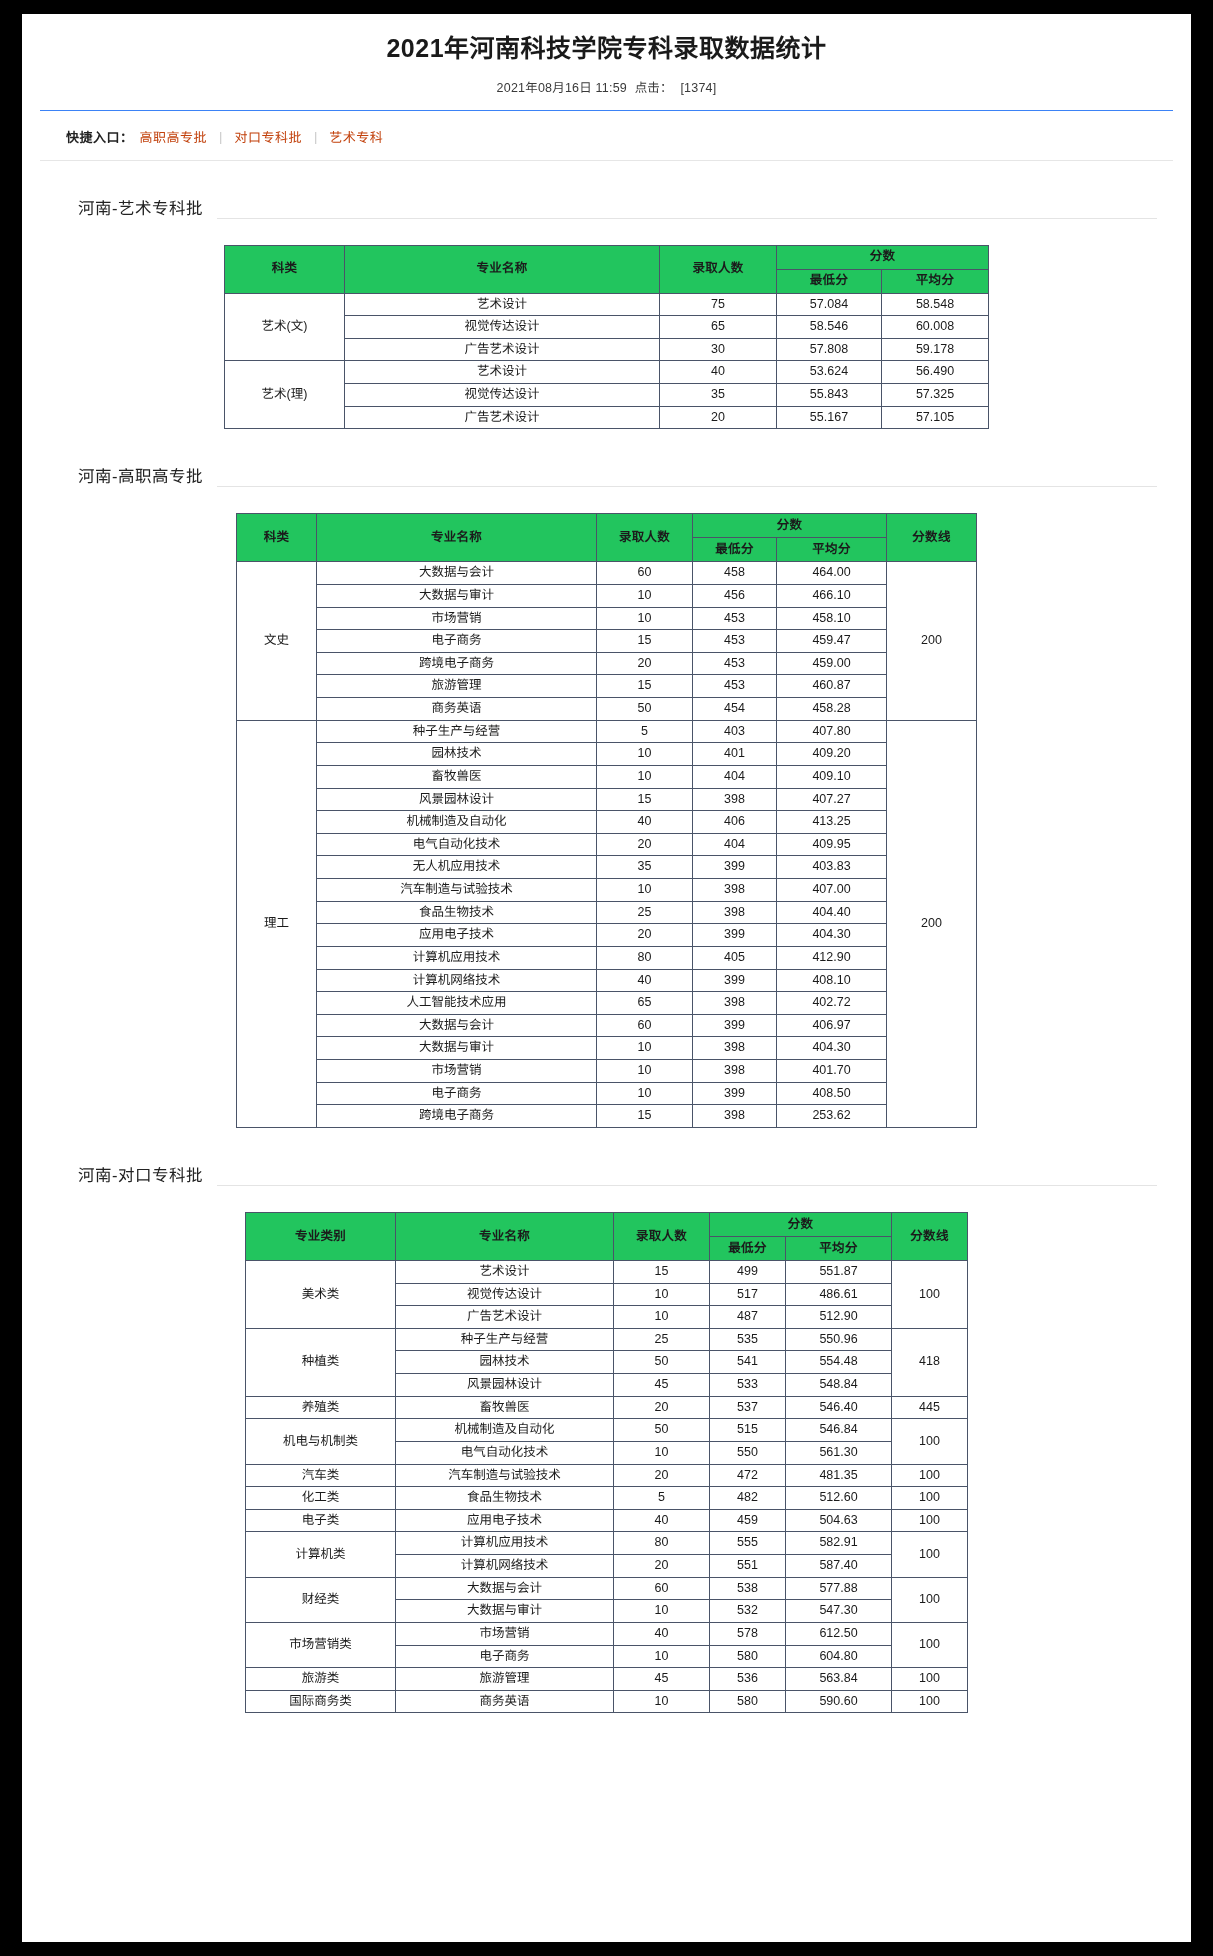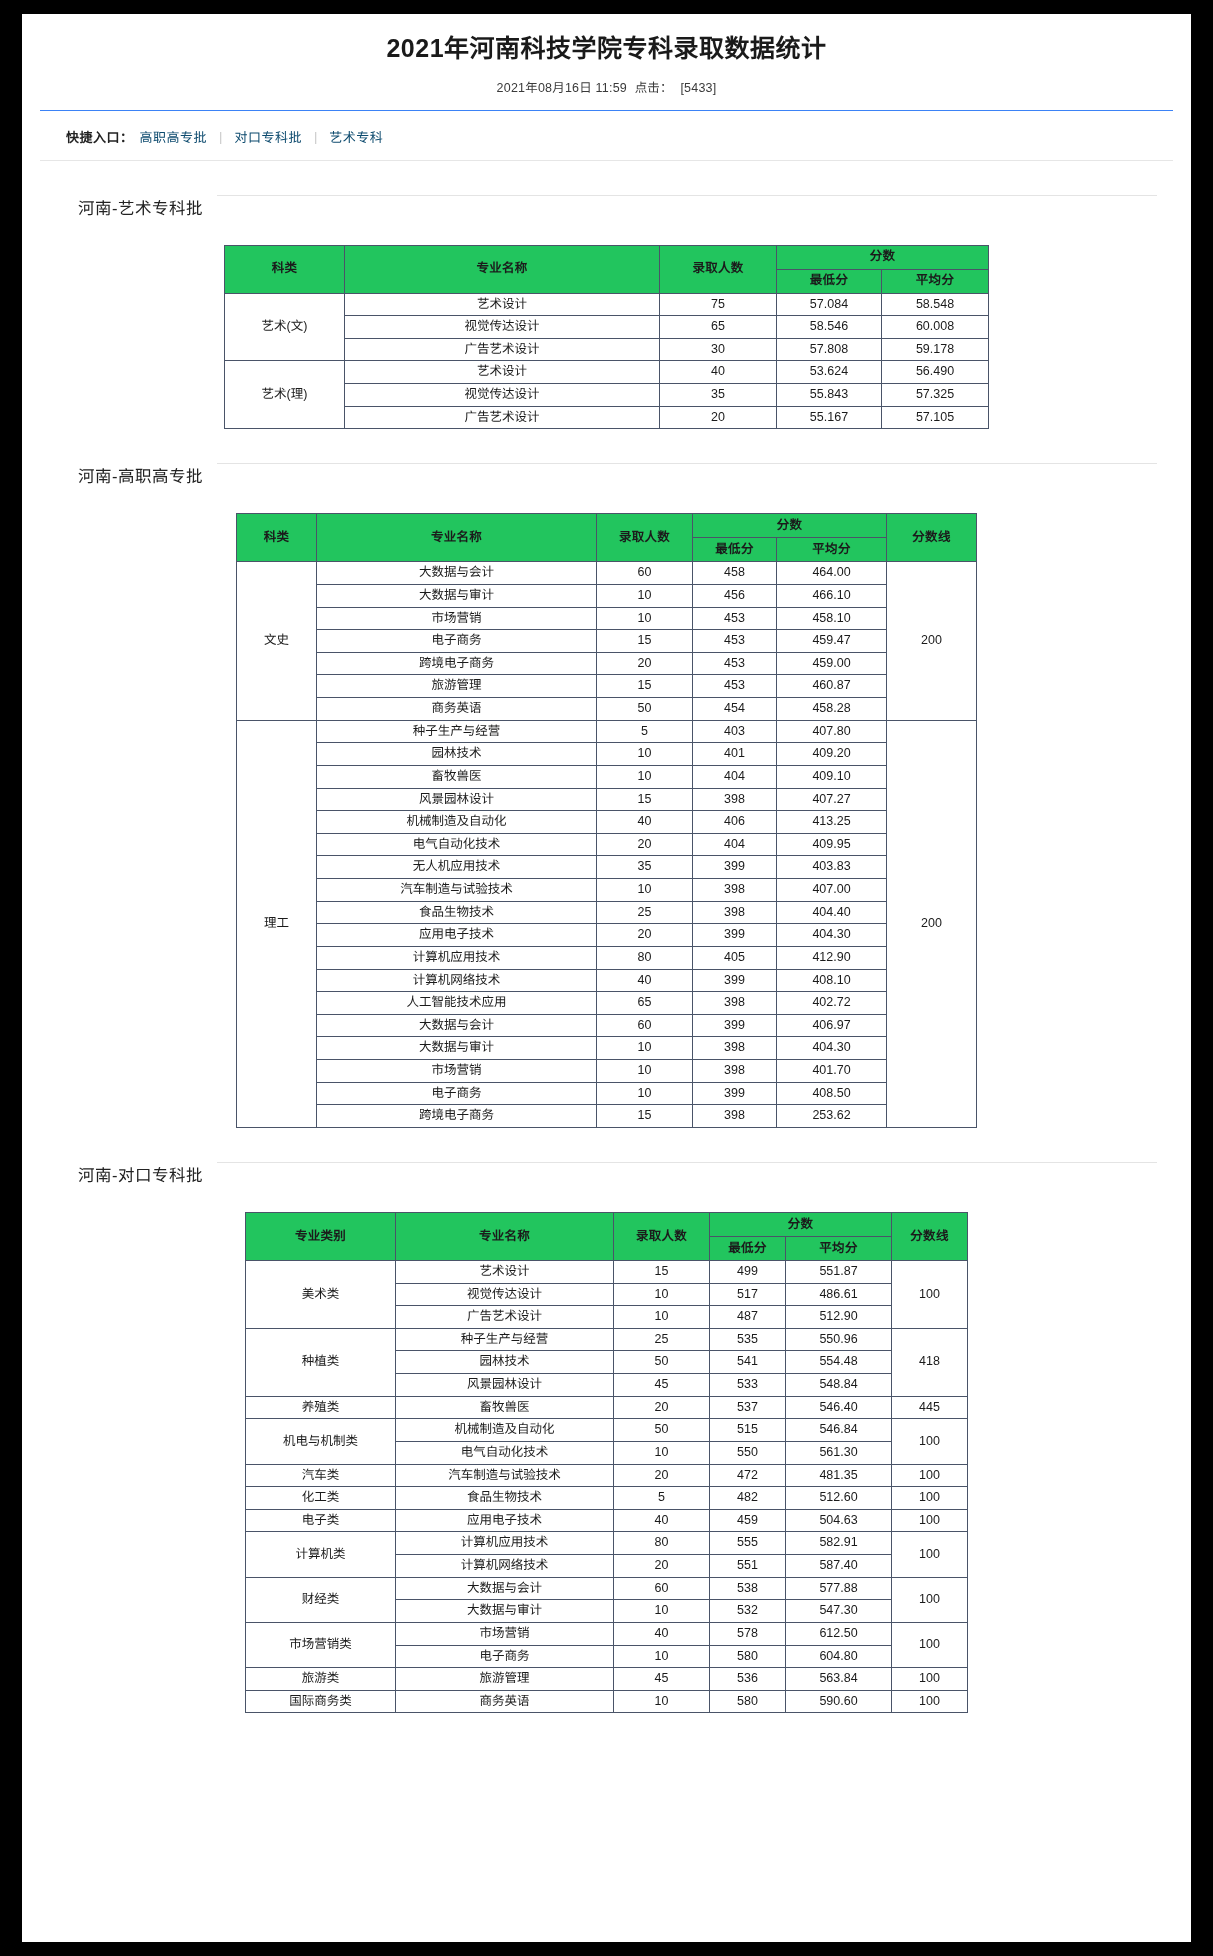--- a/index.html
+++ b/index.html
@@ -82,36 +82,36 @@
     flex-wrap: wrap;
   }
   .quick-label {
     font-weight: bold;
     color: #222;
     margin-right: 6px;
     letter-spacing: .5px;
     text-align: right;
   }
   .quick-link {
-    color: #0c4a6e;
+    color: #c2410c;
     text-decoration: none;
     cursor: pointer;
     letter-spacing: .5px;
     text-align: right;
   }
   .quick-sep {
     color: #c9c9c9;
     margin: 0 12px;
   }
 
   
   .section { padding-top: 34px; }
   .section-head {
     display: flex;
-    align-items: flex-start;
+    align-items: flex-end;
     padding-left: 38px;
     padding-right: 16px;
     margin-bottom: 26px;
   }
   .section-title {
     font-size: 16.5px;
     color: #222;
     white-space: nowrap;
     letter-spacing: .5px;
   }
@@ -159,21 +159,21 @@
   <div class="edge-right"></div>
 
   <div class="sheet">
     <div class="content">
 
       <div class="doc-header">
         <h1 class="doc-title">2021年河南科技学院专科录取数据统计</h1>
         <div class="doc-meta">
           <span>2021年08月16日 11:59</span>
           <span>点击：</span>
-          <span>[5433]</span>
+          <span>[1374]</span>
         </div>
       </div>
 
       <div class="quick-bar">
         <span class="quick-label">快捷入口：</span>
         <a class="quick-link" href="#sec-vocational">高职高专批</a>
         <span class="quick-sep">|</span>
         <a class="quick-link" href="#sec-counterpart">对口专科批</a>
         <span class="quick-sep">|</span>
         <a class="quick-link" href="#sec-art">艺术专科</a>

